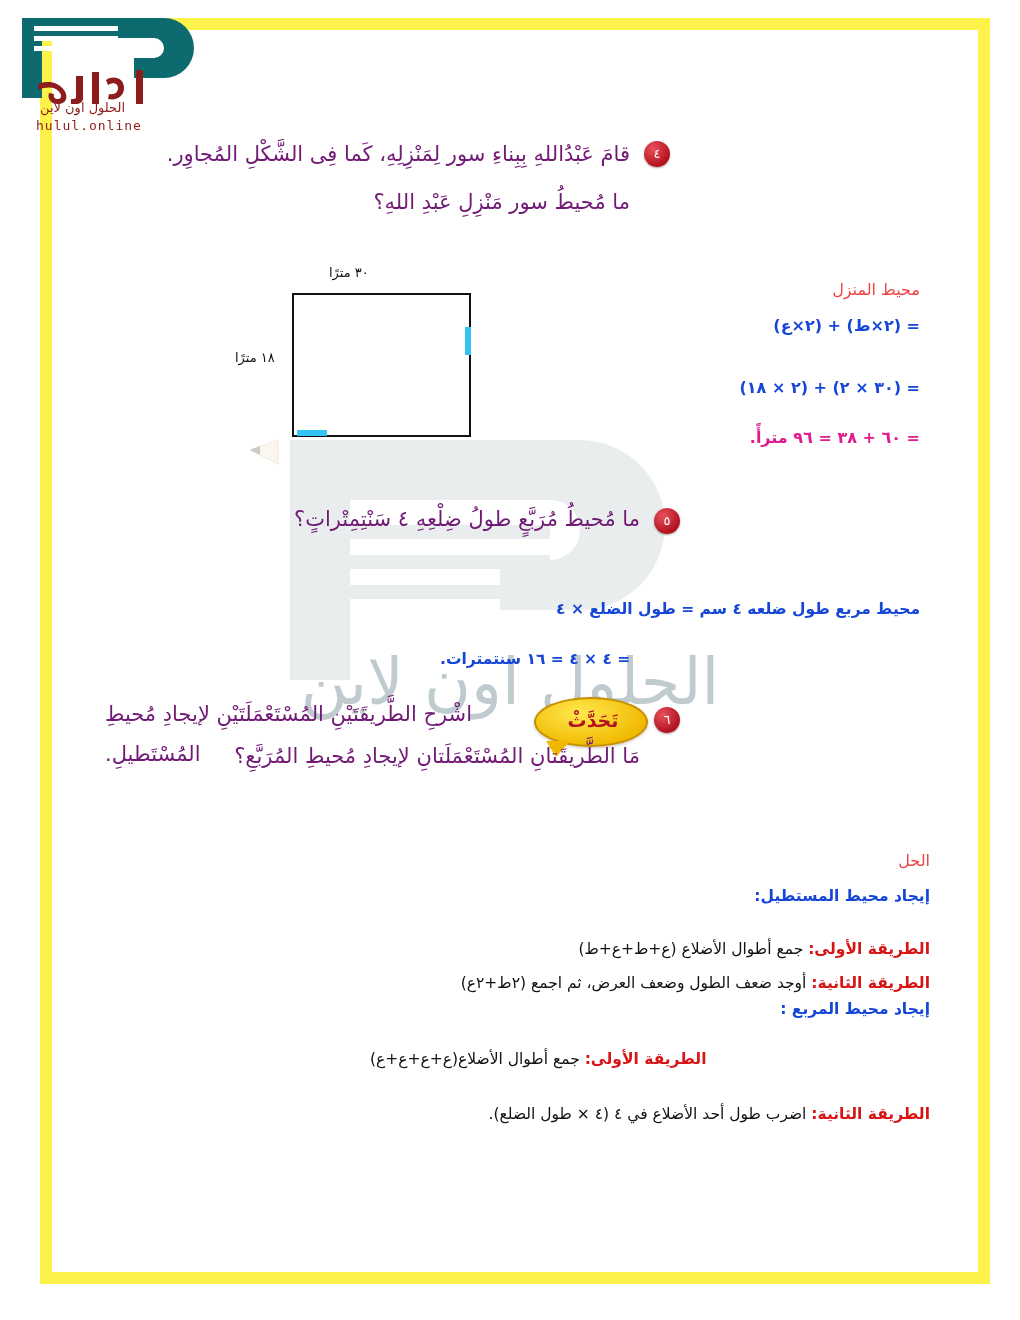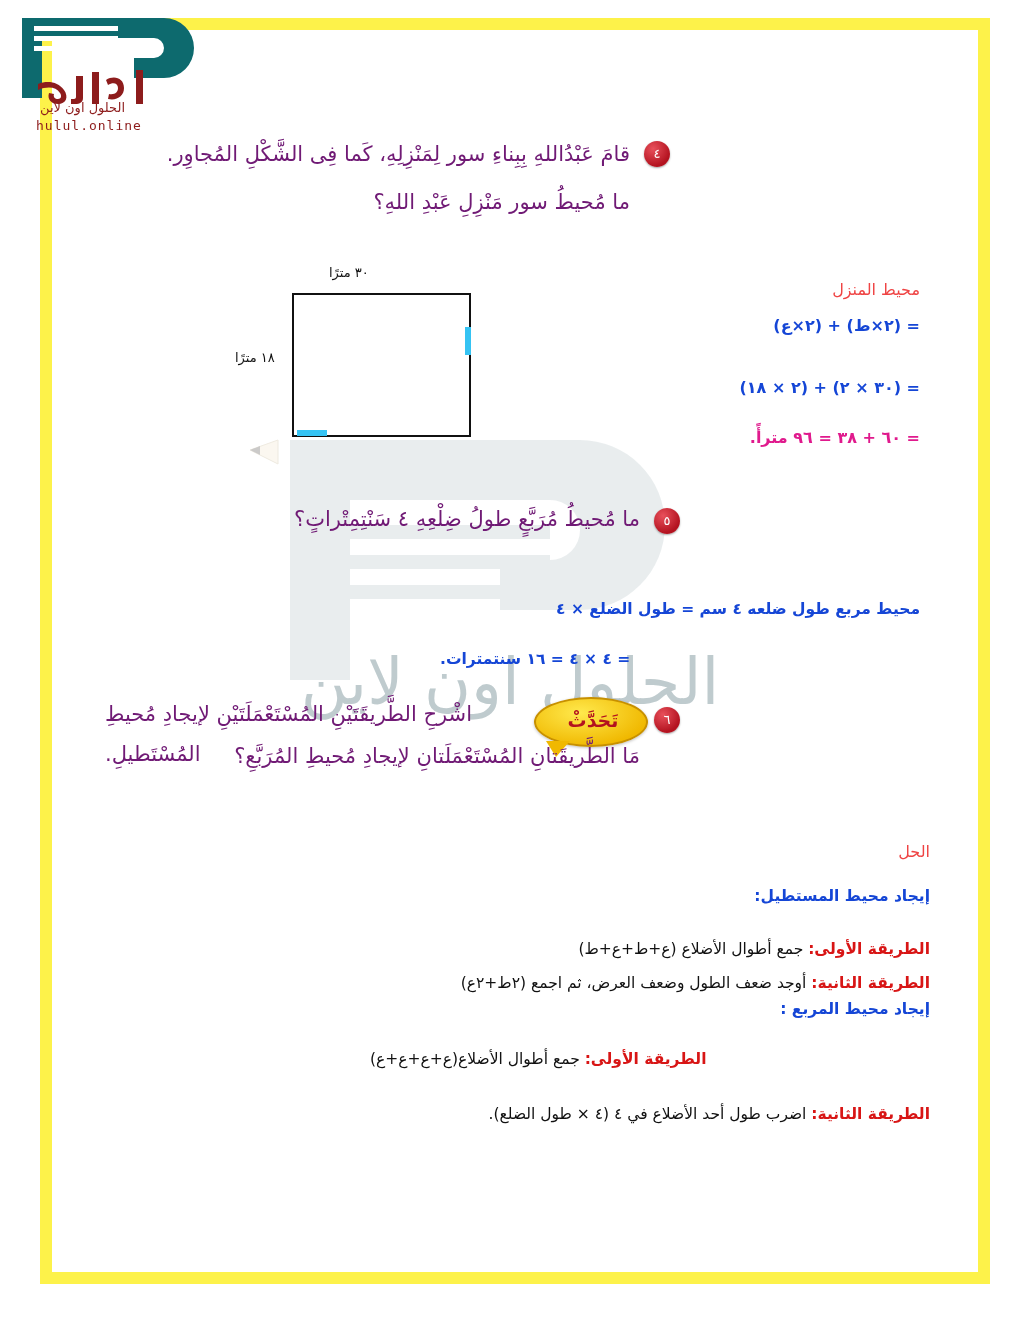--- a/index.html
+++ b/index.html
@@ -328,21 +328,21 @@
       <div class="bullet" style="right:240px; top:12px;">٦</div>
       <div class="speak-bubble" style="right:272px; top:2px;">
         <div class="tail"></div>
       </div>
       <div class="speak-label" style="position:absolute; right:272px; top:2px;">تَحَدَّثْ</div>
       <div class="q-text" style="position:absolute; right:395px; top:0; width:420px; text-align:left;">اشْرحِ الطَّريقَتَيْنِ المُسْتَعْمَلَتَيْنِ لإيجادِ مُحيطِ المُسْتَطيلِ.</div>
       <div class="q-text" style="position:absolute; right:280px; top:42px; width:530px; text-align:right;">مَا الطَّريقَتانِ المُسْتَعْمَلَتانِ لإيجادِ مُحيطِ المُرَبَّعِ؟</div>
     </div>
 
     <div class="q-block" style="left:0; top:795px; width:870px;">
-      <div class="ans-label" style="position:absolute; right:0; top:7px; width:200px; text-align:right;">الحل</div>
+      <div class="ans-label" style="position:absolute; right:0; top:16px; width:200px; text-align:right;">الحل</div>
 
       <div class="ans-teal" style="position:absolute; right:0; top:52px; width:400px; text-align:right;">إيجاد محيط المستطيل:</div>
 
       <div class="ans-dark" style="position:absolute; right:0; top:105px; width:560px; text-align:right;">
         <span class="ans-red-b">الطريقة الأولى:</span><span> جمع أطوال الأضلاع (ع+ط+ع+ط)</span>
       </div>
 
       <div class="ans-dark" style="position:absolute; right:0; top:139px; width:640px; text-align:right;">
         <span class="ans-red-b">الطريقة الثانية:</span><span> أوجد ضعف الطول وضعف العرض، ثم اجمع (٢ط+٢ع)</span>
       </div>

